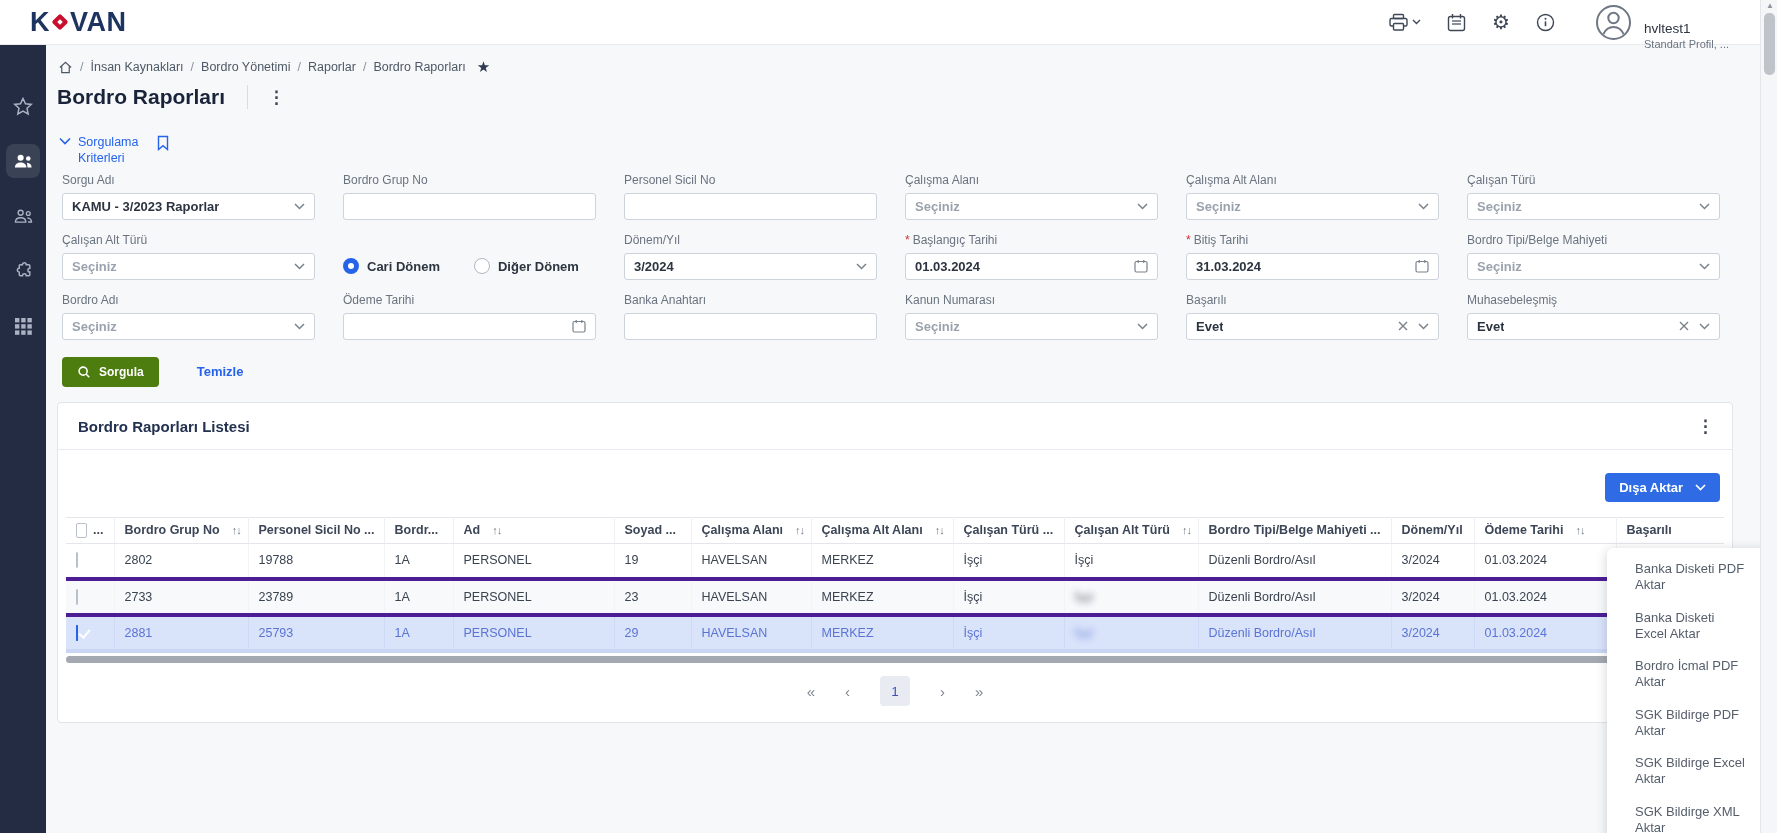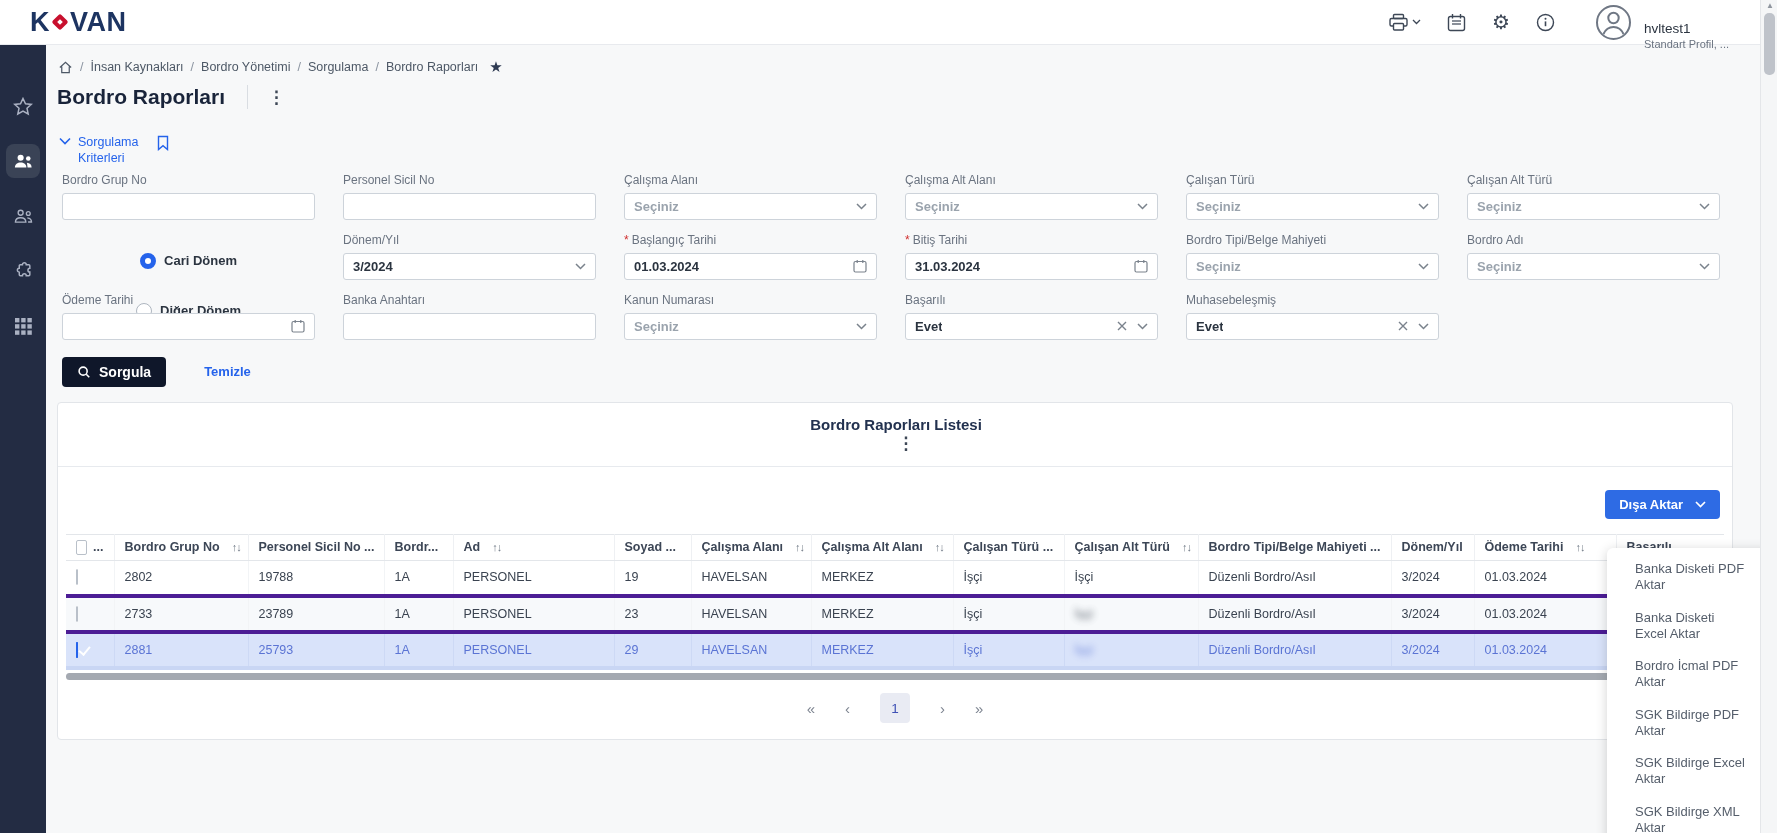--- a/index.html
+++ b/index.html
@@ -42,31 +42,31 @@
   .form { display:grid; grid-template-columns:repeat(6, 1fr); column-gap:28px; row-gap:13px; margin:6px 57px 0 16px; }
   .field { display:flex; flex-direction:column; }
   .f-label { font-size:12px; color:#6a7380; margin-bottom:6px; white-space:nowrap; }
   .req { color:#d03030; margin-right:3px; }
   .control { height:27px; border:1px solid #cdd3da; border-radius:3px; background:#fff; display:flex; align-items:center; padding:0 9px; font-size:13px; color:#2b3440; cursor:pointer; }
   .control .val { font-weight:600; color:#2b3440; overflow:hidden; white-space:nowrap; }
   .control .ph { color:#9aa3ad; font-weight:700; }
   .control .grow { flex:1; }
   .ctl-icons { display:flex; align-items:center; gap:10px; color:#7a828c; }
   .radio-field { justify-content:flex-end; }
-  .radio-group { display:flex; align-items:center; gap:34px; height:27px;flex-direction:column; }
+  .radio-group { display:flex; align-items:center; gap:34px; height:27px; }
   .radio { display:flex; align-items:center; gap:8px; font-size:13px; color:#2b3440; font-weight:600; cursor:pointer; }
   .radio-dot { width:16px; height:16px; border-radius:50%; border:1.5px solid #aeb6c0; background:#fff; }
   .radio-dot.on { border:5px solid #2563eb; }
   .btn-row { margin:17px 0 0 16px; display:flex; align-items:center; }
-  .btn-primary { display:inline-flex; align-items:center; gap:8px; background:#0f172a; color:#fff; font-weight:700; font-size:14px; height:30px; padding:0 15px; border-radius:4px; cursor:pointer; }
+  .btn-primary { display:inline-flex; align-items:center; gap:8px; background:#4d7c0f; color:#fff; font-weight:700; font-size:12px; height:30px; padding:0 15px; border-radius:4px; cursor:pointer; }
   .link-btn { color:#2563eb; font-weight:700; font-size:13px; margin-left:38px; cursor:pointer; }
 
   
   .card { position:relative; margin:15px 44px 0 11px; background:#fff; border:1px solid #e2e5e9; border-radius:4px; padding-bottom:4px; }
-  .card-header { display:flex; align-items:center; justify-content:space-between; padding:13px 18px 12px 20px;flex-direction:column; }
+  .card-header { display:flex; align-items:center; justify-content:space-between; padding:13px 18px 12px 20px; }
   .card-title { font-size:15px; font-weight:700; color:#22314f; }
   .card-divider { height:1px; background:#e7eaee; }
   .toolbar { display:flex; justify-content:flex-end; padding:23px 12px 15px 0; }
   .export-btn { display:inline-flex; align-items:center; gap:12px; background:#2e6be4; color:#fff; font-size:13px; font-weight:700; height:29px; padding:0 14px; border-radius:4px; cursor:pointer; }
   .table-wrap { margin:0 8px; overflow:hidden; }
   table { border-collapse:collapse; table-layout:fixed; width:1668px; font-size:12.5px; color:#3a4350; }
   thead th { border-top:1px solid #e3e6ea; border-bottom:1px solid #e3e6ea; border-right:1px solid #eef0f3; height:26px; text-align:left; font-weight:700; color:#3c4656; padding:0 10px; white-space:nowrap; overflow:hidden; }
   thead th:last-child { border-right:none; }
   tbody td { height:36px; padding:0 10px; border-bottom:4px solid #4c1d95; border-right:1px solid #f2f4f6; white-space:nowrap; overflow:hidden; }
   tbody td:last-child { border-right:none; }
@@ -216,21 +216,21 @@
         <svg width="15" height="15" viewBox="0 0 16 16">
             <path d="M2 8l6-5.5L14 8M4 7v6.5h8V7" fill="none" stroke="#4d5866" stroke-width="1.3"></path>
           </svg>
       </span>
       <span style="display:flex;align-items:center;gap:7px;">
           <span class="bc-sep">/</span>
           <span class="bc-item">İnsan Kaynakları</span>
           <span class="bc-sep">/</span>
           <span class="bc-item">Bordro Yönetimi</span>
           <span class="bc-sep">/</span>
-          <span class="bc-item">Sorgulama</span>
+          <span class="bc-item">Raporlar</span>
           <span class="bc-sep">/</span>
           <span class="bc-item">Bordro Raporları</span>
         </span>
       <span class="bc-star">★</span>
     </div>
 
     <div class="title-row">
       <span class="page-title">Bordro Raporları</span>
       <span class="title-divider"></span>
       <span class="kebab">⋮</span>
@@ -245,20 +245,32 @@
       <span class="criteria-title">Sorgulama Kriterleri</span>
       <span style="margin-top:1px;">
         <svg width="12" height="16" viewBox="0 0 12 16">
             <path d="M1.5 1.5h9v13L6 10.6l-4.5 3.9z" fill="none" stroke="#2563eb" stroke-width="1.4"></path>
           </svg>
       </span>
     </div>
 
     <div class="form">
 
+      <div class="field">
+        <div class="f-label"><span>Sorgu Adı</span></div>
+        <div class="control">
+          <span class="val">KAMU - 3/2023 Raporlar</span>
+            <span class="grow"></span>
+          <span class="ctl-icons">
+              <svg width="11" height="7" viewBox="0 0 11 7">
+                <path d="M1 1l4.5 4.5L10 1" fill="none" stroke="#7a828c" stroke-width="1.5"></path>
+              </svg>
+            </span>
+        </div>
+      </div>
 
       <div class="field">
         <div class="f-label"><span>Bordro Grup No</span></div>
         <div class="control"></div>
       </div>
 
 
       <div class="field">
         <div class="f-label"><span>Personel Sicil No</span></div>
         <div class="control"></div>

